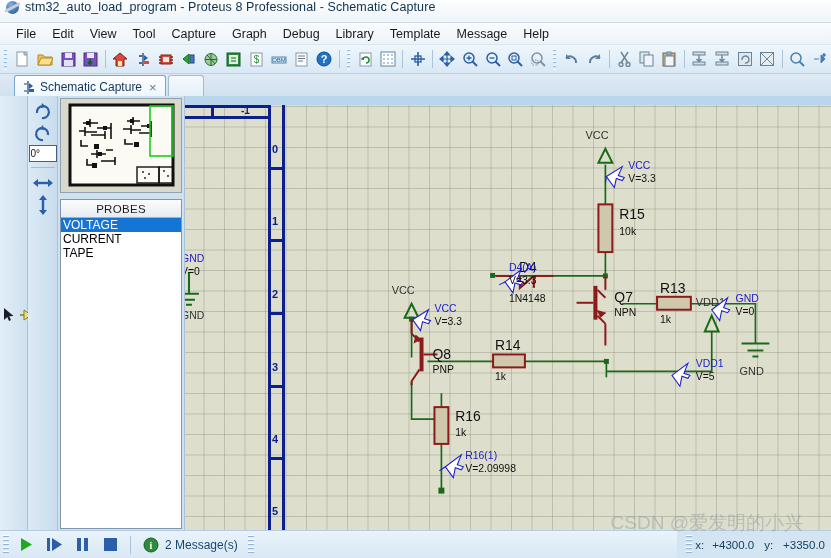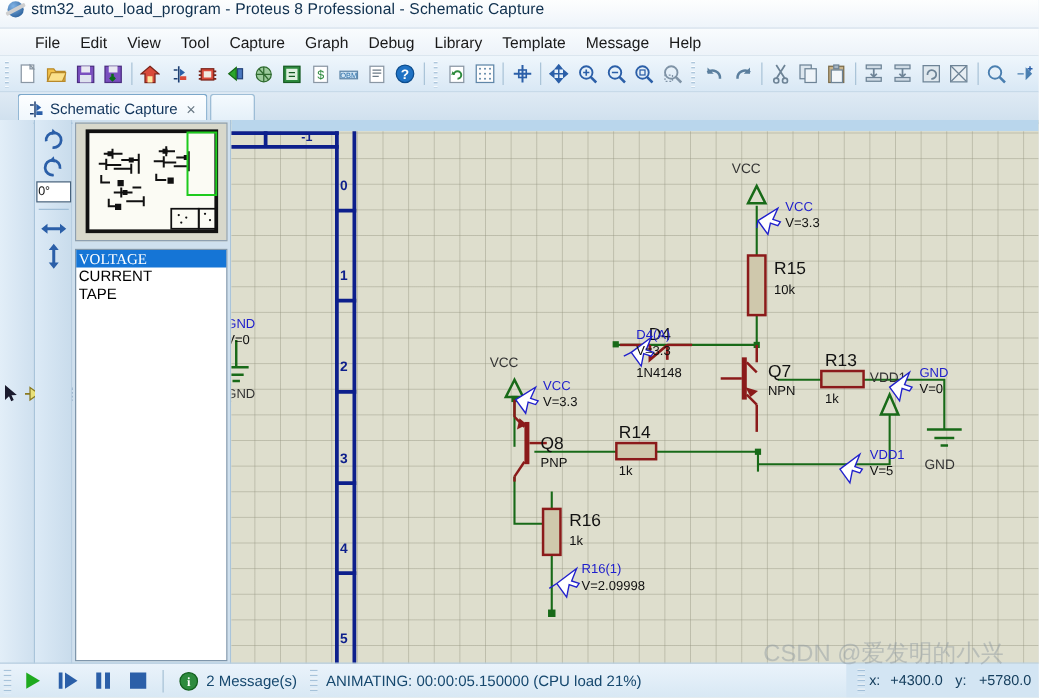--- a/index.html
+++ b/index.html
@@ -19,21 +19,21 @@
             padding-left:5px;}
   .titlebar .ticon{width:15px;height:15px;margin-right:5px;position:relative;}
   .titlebar .ticon .outer{position:absolute;inset:1px;border-radius:50%;
     background:radial-gradient(circle at 35% 30%,#7fb2e5,#1a4f8a);}
   .titlebar .ticon .bar{position:absolute;left:-1px;top:6px;width:17px;height:3px;
     background:#cfcfcf;transform:rotate(-28deg);border-radius:1px;}
   .titlebar .ttext{font-size:12.5px;color:#10314f;white-space:nowrap;letter-spacing:.1px;}
 
   
   .menubar{height:21px;background:linear-gradient(#f9fcfe,#edf3f9);
-           display:flex;align-items:center;padding-left:20px;
+           display:flex;align-items:center;padding-left:8px;
            border-bottom:1px solid #dbe6ef;}
   .menubar .mi{padding:2px 8px;font-size:12.5px;color:#1a1a1a;cursor:default;}
 
   
   .toolbar{height:28px;background:linear-gradient(#eef6fc,#d9e8f5);
            border-bottom:1px solid #bcd2e4;display:flex;align-items:center;}
   .grip{width:7px;height:22px;margin:0 2px 0 3px;
         background-image:repeating-linear-gradient(to bottom,#ffffff 0 1px,#93b4d0 1px 2px,transparent 2px 4px);
         background-size:3px 4px;background-repeat:repeat-y;background-position:1px 1px;}
   .tbtn{width:23px;height:23px;display:flex;align-items:center;justify-content:center;
@@ -82,21 +82,21 @@
   .panelcol{width:127px;background:#cfe0ee;border-right:1px solid #a9c4da;
             display:flex;flex-direction:column;padding:2px;box-sizing:border-box;}
   .preview{height:95px;background:#d8d8cb;border:1px solid #8fa0b0;position:relative;
            box-sizing:border-box;overflow:hidden;}
   .probes{flex:1;margin-top:6px;background:#fff;border:1px solid #7f96ab;
           box-sizing:border-box;display:flex;flex-direction:column;}
   .probes .hdr{height:17px;background:linear-gradient(#fbfcfd,#e6ecf2);
                border-bottom:1px solid #9fb0bf;display:flex;align-items:center;
                justify-content:center;font-size:11.5px;color:#1d1d1d;letter-spacing:.3px;}
   .probes .it{height:14px;font-size:12px;color:#000;padding-left:2px;line-height:14px;}
-  .probes .it.sel{background:#1575d6;color:#fff;font-family:Liberation Serif, serif;}
+  .probes .it.sel{background:#1575d6;color:#fff;}
 
   
   .canvaswrap{flex:1;position:relative;background:#dcdccb;overflow:hidden;}
   .topband{position:absolute;left:0;top:0;right:0;height:9px;background:#b9d6ec;}
   .grid{position:absolute;left:0;top:9px;right:0;bottom:0;
         background-color:#dedecd;
         background-image:
           linear-gradient(to right,rgba(150,150,130,.45) 1px,transparent 1px),
           linear-gradient(to bottom,rgba(150,150,130,.45) 1px,transparent 1px);
         background-size:20.5px 20.5px;background-position:-2px 1px;}
@@ -599,20 +599,21 @@
               <circle cx="88" cy="75" r=".9"></circle>
               <circle cx="84" cy="79" r=".9"></circle>
              <circle cx="103" cy="72" r=".9"></circle>
               <circle cx="107" cy="77" r=".9"></circle>
             </g>
           <rect x="89" y="7" width="23" height="50" fill="none" stroke="#1ecb1e" stroke-width="1.6"></rect>
         </svg>
       </div>
 
       <div class="probes">
+        <div class="hdr">PROBES</div>
         <div class="it sel">VOLTAGE</div>
         <div class="it">CURRENT</div>
         <div class="it">TAPE</div>
       </div>
     </div>
 
     <div class="canvaswrap">
       <div class="topband"></div>
       <div class="grid"></div>
 
@@ -829,25 +830,24 @@
     </div>
     <div class="ssep"></div>
     <div class="sbtn">
       <svg width="16" height="16">
           <circle cx="8" cy="8" r="7" fill="#2e8b3e" stroke="#14601f"></circle>
           <text x="8" y="12" font-size="10" text-anchor="middle" fill="#fff" font-family="Liberation Serif" font-weight="bold">i</text>
         </svg>
     </div>
     <div class="stext">2 Message(s)</div>
     <div class="sgrip" style="margin-left:10px"></div>
-    <div class="stext" style="margin-left:4px">ANIMATING: 00:00:05.150000 (CPU load 21%)</div>
 
     <div class="coordbox">
       <div class="sgrip"></div>
       <span class="c">x:</span>
       <span class="c" style="margin:0 10px 0 8px">+4300.0</span>
       <span class="c">y:</span>
-      <span class="c" style="margin-left:10px">+5780.0</span>
+      <span class="c" style="margin-left:10px">+3350.0</span>
     </div>
   </div>
 
   <div class="watermark">CSDN @爱发明的小兴</div>
 </div>
 
 </body></html>

